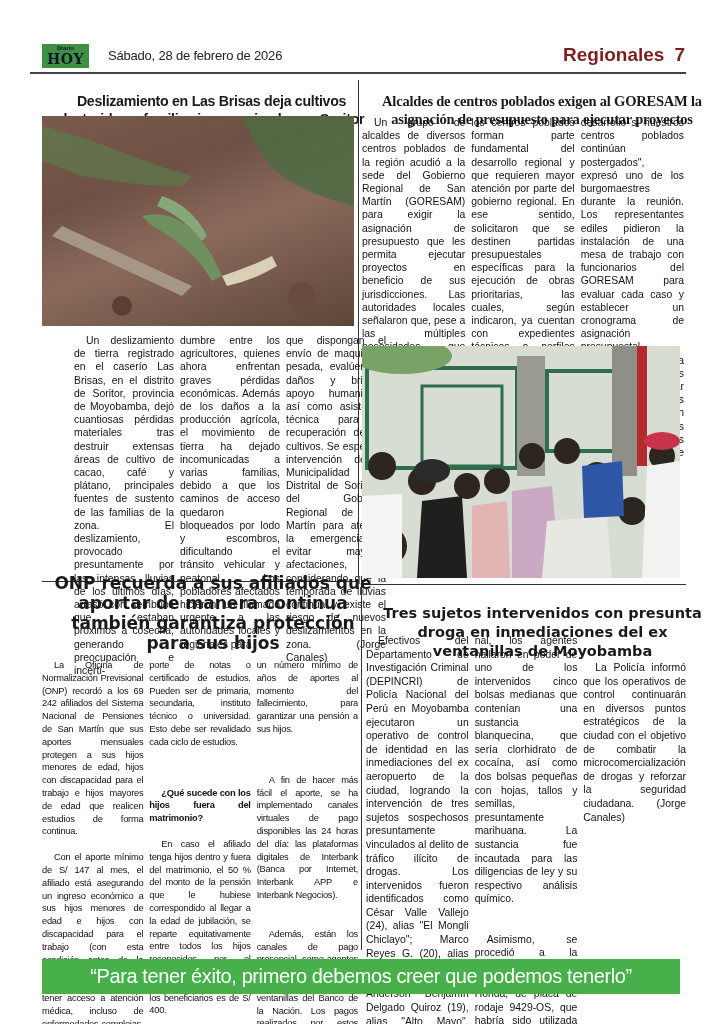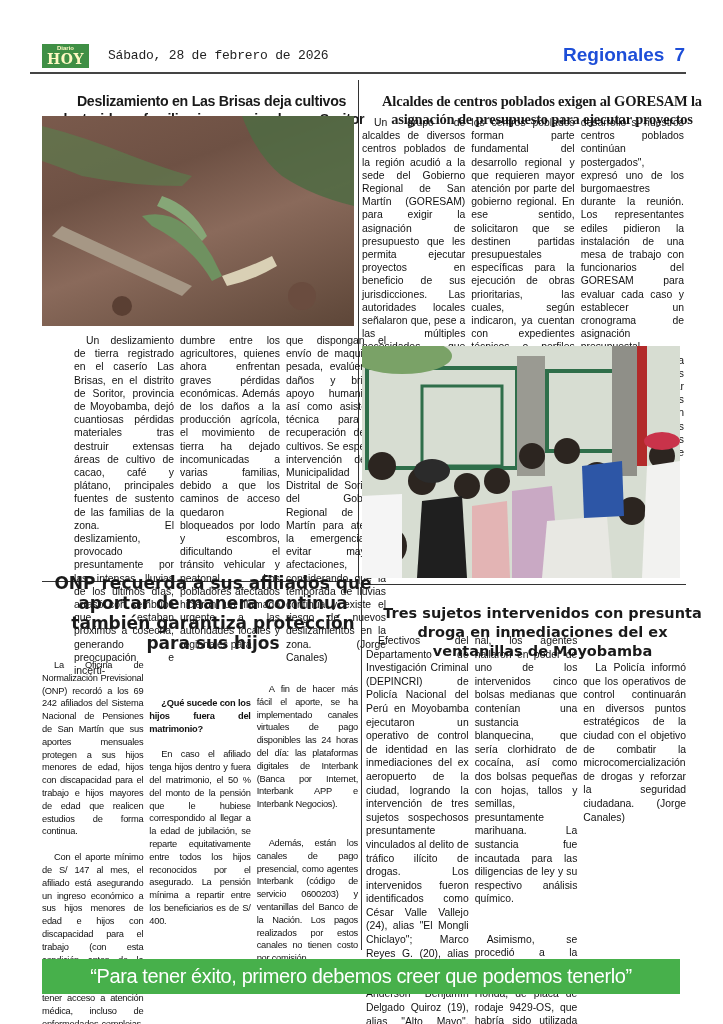--- a/index.html
+++ b/index.html
@@ -1,23 +1,23 @@
 <!DOCTYPE html>
 <html><head>
 <meta charset="utf-8">
 <style>
   html, body { margin: 0; padding: 0; background: #ffffff; }
   body { width: 723px; height: 1024px; position: relative; overflow: hidden; font-family: "Liberation Sans", sans-serif; color: #111; }
   .abs { position: absolute; }
   
-  .logo { left: 42px; top: 44px; width: 47px; height: 24px; background: #3f8f45; color: #fef9c3; text-align: center; }
+  .logo { left: 42px; top: 44px; width: 47px; height: 24px; background: #3f8f45; color: #0f172a; text-align: center; }
   .logo .small { font-size: 6px; font-weight: bold; line-height: 7px; display: block; padding-top: 1px; }
   .logo .big { font-family: "DejaVu Serif", serif; font-size: 14px; font-weight: bold; line-height: 14px; display: block; letter-spacing: 0.5px; }
-  .date { left: 108px; top: 48px; font-size: 13px; font-family: Liberation Mono, monospace; letter-spacing: -0.2px; color: #222; }
-  .section { right: 38px; top: 44px; font-size: 19px; font-weight: bold; color: #1d4ed8; font-stretch: condensed; }
+  .date { left: 108px; top: 48px; font-size: 13px; font-family: Liberation Sans, sans-serif; letter-spacing: -0.2px; color: #222; }
+  .section { right: 38px; top: 44px; font-size: 19px; font-weight: bold; color: #7f1d1d; font-stretch: condensed; }
   .section .num { margin-left: 10px; }
   .rule-top { left: 30px; top: 72px; width: 656px; height: 2px; background: #444; }
 
   .vline { background: #333; width: 1px; }
   .hline { background: #333; height: 1px; }
 
   h2.headline { margin: 12px; font-weight: bold; text-align: center; color: #1a1a1a; }
   .hl1 { left: 42px; top: 80px; width: 315px; font-size: 14.2px; line-height: 18px; letter-spacing: -0.3px; }
   .hl2 { left: 365px; top: 80px; width: 330px; font-size: 14.5px; line-height: 18px; letter-spacing: -0.2px; font-family: Liberation Serif, serif; }
   .hl3 { left: 42px; top: 561px; width: 318px; font-size: 17px; line-height: 20px; font-family: "DejaVu Sans", sans-serif; }
@@ -132,26 +132,28 @@
 </div>
 
 <h2 class="abs headline hl3">ONP recuerda a sus afiliados que aportar de manera continua también garantiza protección para sus hijos</h2>
 <div class="abs cols art3">
   <div class="col">
     <p>La Oficina de Normalización Previsional (ONP) recordó a los 69 242 afiliados del Sistema Nacional de Pensiones de San Martín que sus aportes mensuales protegen a sus hijos menores de edad, hijos con discapacidad para el trabajo e hijos mayores de edad que realicen estudios de forma continua.</p>
     <p class="gap">Con el aporte mínimo de S/ 147 al mes, el afiliado está asegurando un ingreso económico a sus hijos menores de edad e hijos con discapacidad para el trabajo (con esta condición antes de la mayoría de edad); además esto les permite tener acceso a atención médica, incluso de enfermedades complejas, congénitas o preexistentes.</p>
 
   </div>
   <div class="col">
+    <p class="noind">porte de notas o certificado de estudios. Pueden ser de primaria, secundaria, instituto técnico o universidad. Esto debe ser revalidado cada ciclo de estudios.</p>
     <p class="sub" style="margin-top:38px;">¿Qué sucede con los hijos fuera del matrimonio?</p>
     <p class="gap">En caso el afiliado tenga hijos dentro y fuera del matrimonio, el 50 % del monto de la pensión que le hubiese correspondido al llegar a la edad de jubilación, se reparte equitativamente entre todos los hijos reconocidos por el asegurado. La pensión mínima a repartir entre los beneficiarios es de S/ 400.</p>
 
   </div>
   <div class="col">
-    <p style="margin-top:24px;">A fin de hacer más fácil el aporte, se ha implementado canales virtuales de pago disponibles las 24 horas del día: las plataformas digitales de Interbank (Banca por Internet, Interbank APP e Interbank Negocios).</p>
+    <p class="noind">un número mínimo de años de aportes al momento del fallecimiento, para garantizar una pensión a sus hijos.</p>
+    <p style="margin-top:38px;">A fin de hacer más fácil el aporte, se ha implementado canales virtuales de pago disponibles las 24 horas del día: las plataformas digitales de Interbank (Banca por Internet, Interbank APP e Interbank Negocios).</p>
     <p style="margin-top:26px;">Además, están los canales de pago presencial, como agentes Interbank (código de servicio 0600203) y ventanillas del Banco de la Nación. Los pagos realizados por estos canales no tienen costo por comisión.</p>
 
   </div>
 </div>
 
 <h2 class="abs headline hl4">Tres sujetos intervenidos con presunta droga en inmediaciones del ex ventanillas de Moyobamba</h2>
 <div class="abs cols art4">
   <div class="col">
     <p>Efectivos del Departamento de Investigación Criminal (DEPINCRI) de Policía Nacional del Perú en Moyobamba ejecutaron un operativo de control de identidad en las inmediaciones del ex aeropuerto de la ciudad, logrando la intervención de tres sujetos sospechosos presuntamente vinculados al delito de tráfico ilícito de drogas. Los intervenidos fueron identificados como César Valle Vallejo (24), alias "El Mongli Chiclayo"; Marco Reyes G. (20), alias "El Crespo de Llulluculla"; y Anderson Benjamín Delgado Quiroz (19), alias "Alto Mayo". Durante el registro perso-</p>
   </div>

